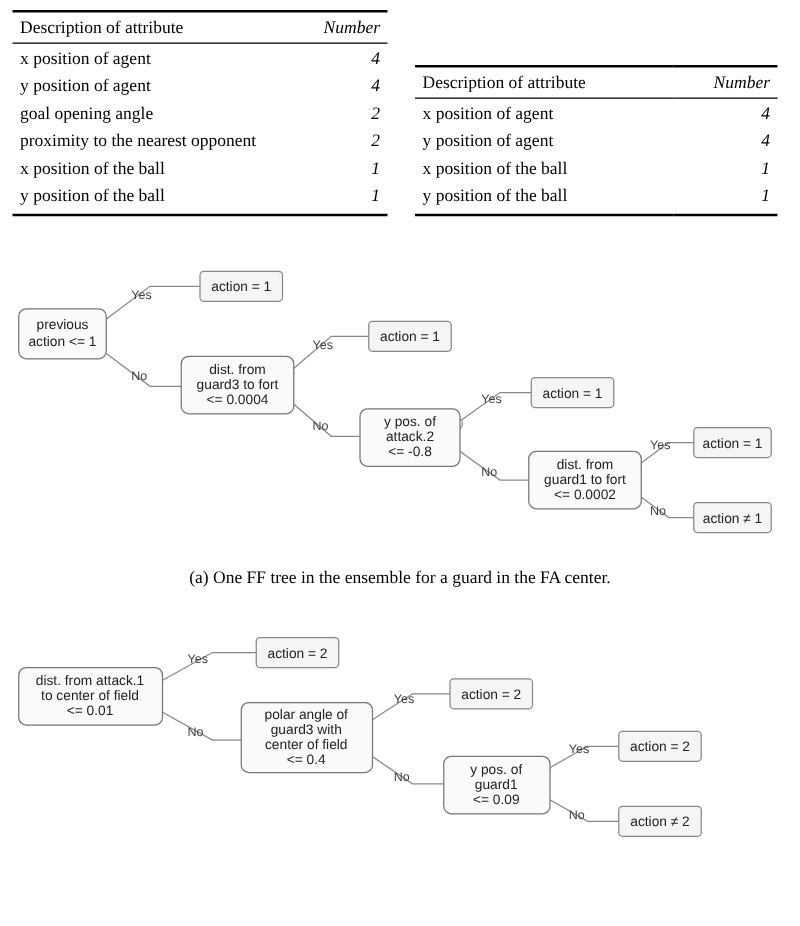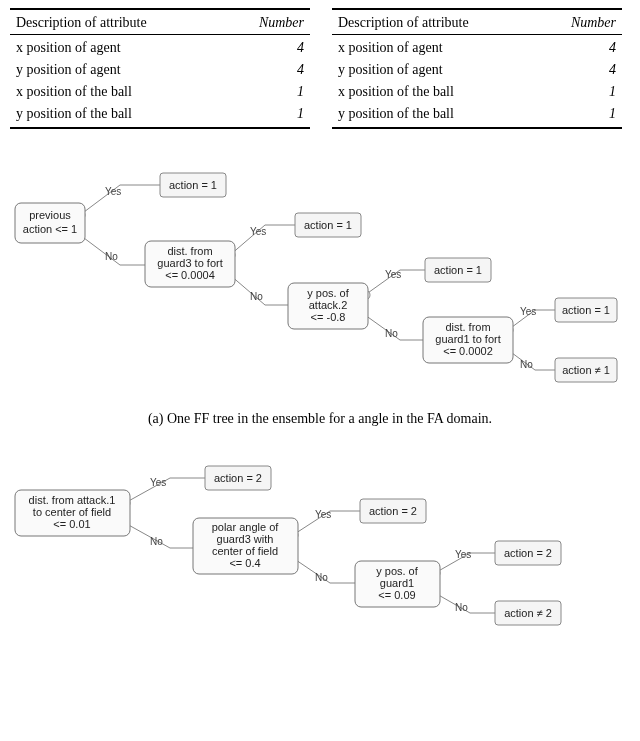--- a/index.html
+++ b/index.html
@@ -82,20 +82,28 @@
         </tr>
     <tr>
           <td>x position of agent</td>
           <td class="num">4</td>
         </tr>
     <tr>
           <td>y position of agent</td>
           <td class="num">4</td>
         </tr>
     <tr>
+          <td>goal opening angle</td>
+          <td class="num">2</td>
+        </tr>
+    <tr>
+          <td>proximity to the nearest opponent</td>
+          <td class="num">2</td>
+        </tr>
+    <tr>
           <td>x position of the ball</td>
           <td class="num">1</td>
         </tr>
     <tr>
           <td>y position of the ball</td>
           <td class="num">1</td>
         </tr>
     <tr class="rule-bot">
           <td colspan="2" style="height:2px;padding:0"></td>
         </tr>
@@ -201,21 +209,21 @@
   </g>
   <g class="leaf">
     <rect x="545" y="143" width="62" height="24"></rect>
     <text x="576" y="159" text-anchor="middle">action = 1</text>
   </g>
   <g class="leaf">
     <rect x="545" y="203" width="62" height="24"></rect>
     <text x="576" y="219" text-anchor="middle">action ≠ 1</text>
   </g>
 </svg>
-<div class="caption">(a) One FF tree in the ensemble for a angle in the FA domain.</div>
+<div class="caption">(a) One FF tree in the ensemble for a guard in the FA center.</div>
 </div>
 
 <div class="figwrap">
 <svg class="tree" viewBox="0 0 610 200">
   <path class="edge" d="M115 50 L160 25 L195 25"></path>
       <circle class="knob" cx="115" cy="50" r="5"></circle>
       <text class="elab" x="140" y="33">Yes</text>
   <path class="edge" d="M115 70 L160 95 L183 95"></path>
       <text class="elab" x="140" y="92">No</text>
 

